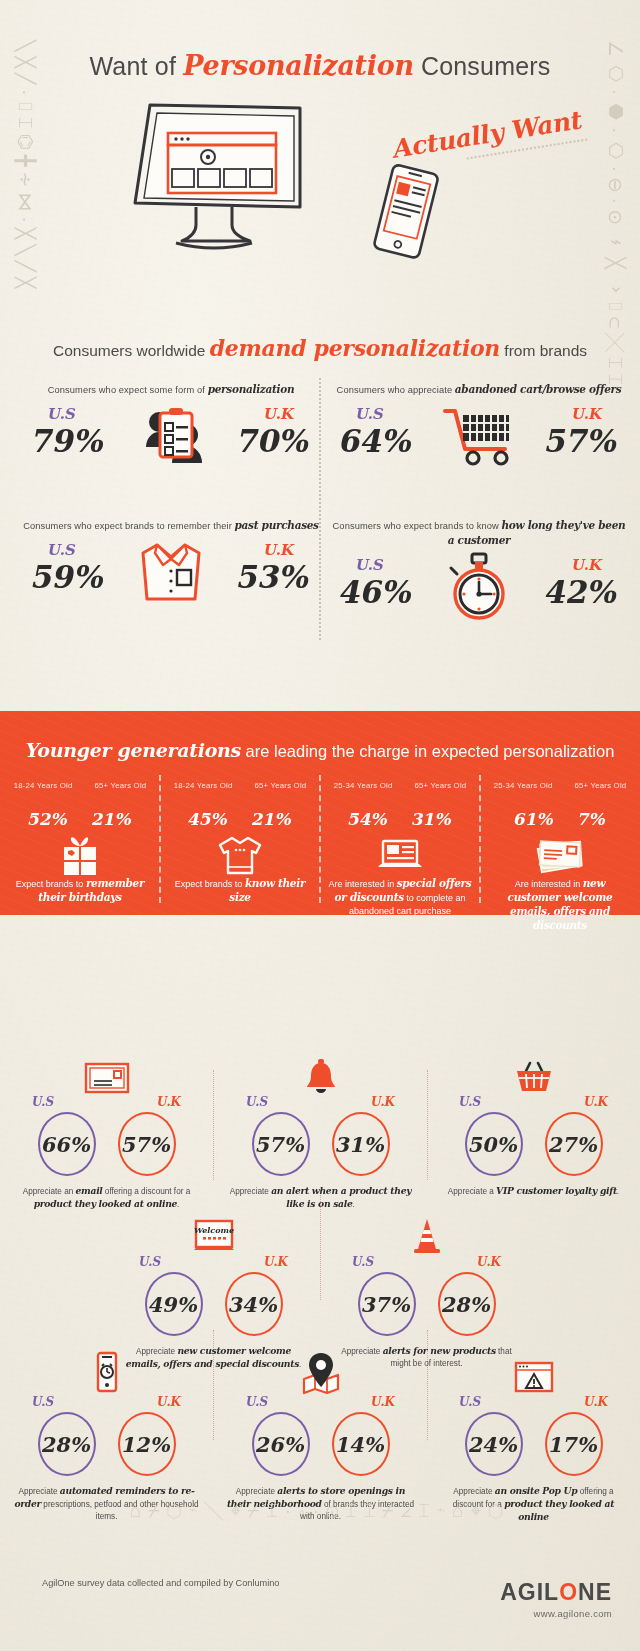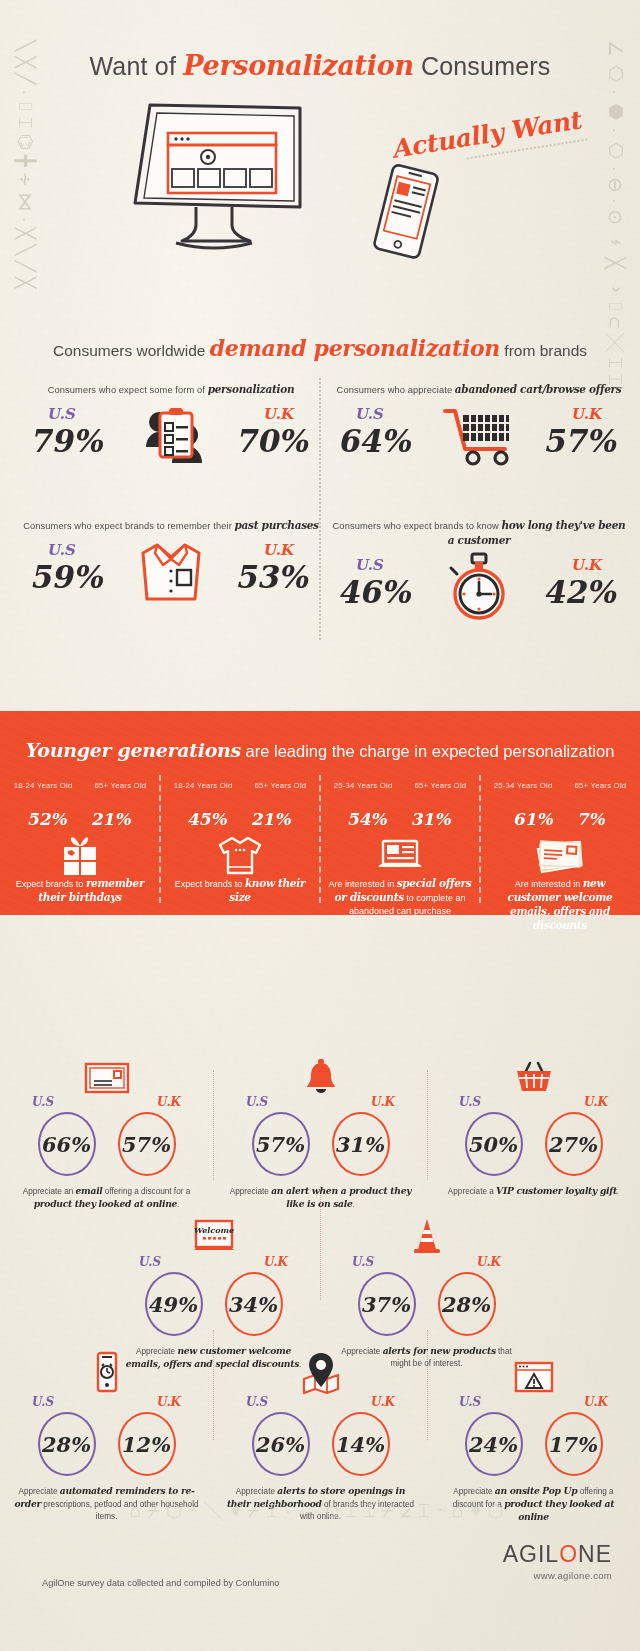--- a/index.html
+++ b/index.html
@@ -103,21 +103,21 @@
   .circ.uk { border-color:#ef4e2d; }
   .trio .tcap { text-align:center; font-size:8.2px; line-height:12px; color:#4b4b4b;
      margin-top:9px; padding:0 12px; }
   .trio .tcap .script { font-size:9.2px; color:#2b2b2b; }
   .tdiv { position:absolute; border-left:1px dotted #d4a99d; }
 
   
   .footer-orn { position:absolute; top:1500px; left:0; width:640px; text-align:center;
      font-size:19px; letter-spacing:7px; color:#d8d2c4; }
   .brand { position:absolute; right:28px; top:1541px; text-align:right; }
-  .brand .logo { font-size:23px; color:#4a4a4a; letter-spacing:1px; font-weight:400; }
+  .brand .logo { font-size:23px; color:#4a4a4a; letter-spacing:1px; font-weight:700;margin-top:38px; }
   .brand .logo .o { color:#ef4e2d; }
   .brand .url { font-size:9.5px; color:#6a6a6a; margin-top:2px; letter-spacing:.3px; }
   .credit { position:absolute; left:42px; top:1578px; font-size:9.2px; color:#595959; }
 </style>
 </head>
 <body>
 
 <div class="page">
   <div class="paper-tex"></div>
 

